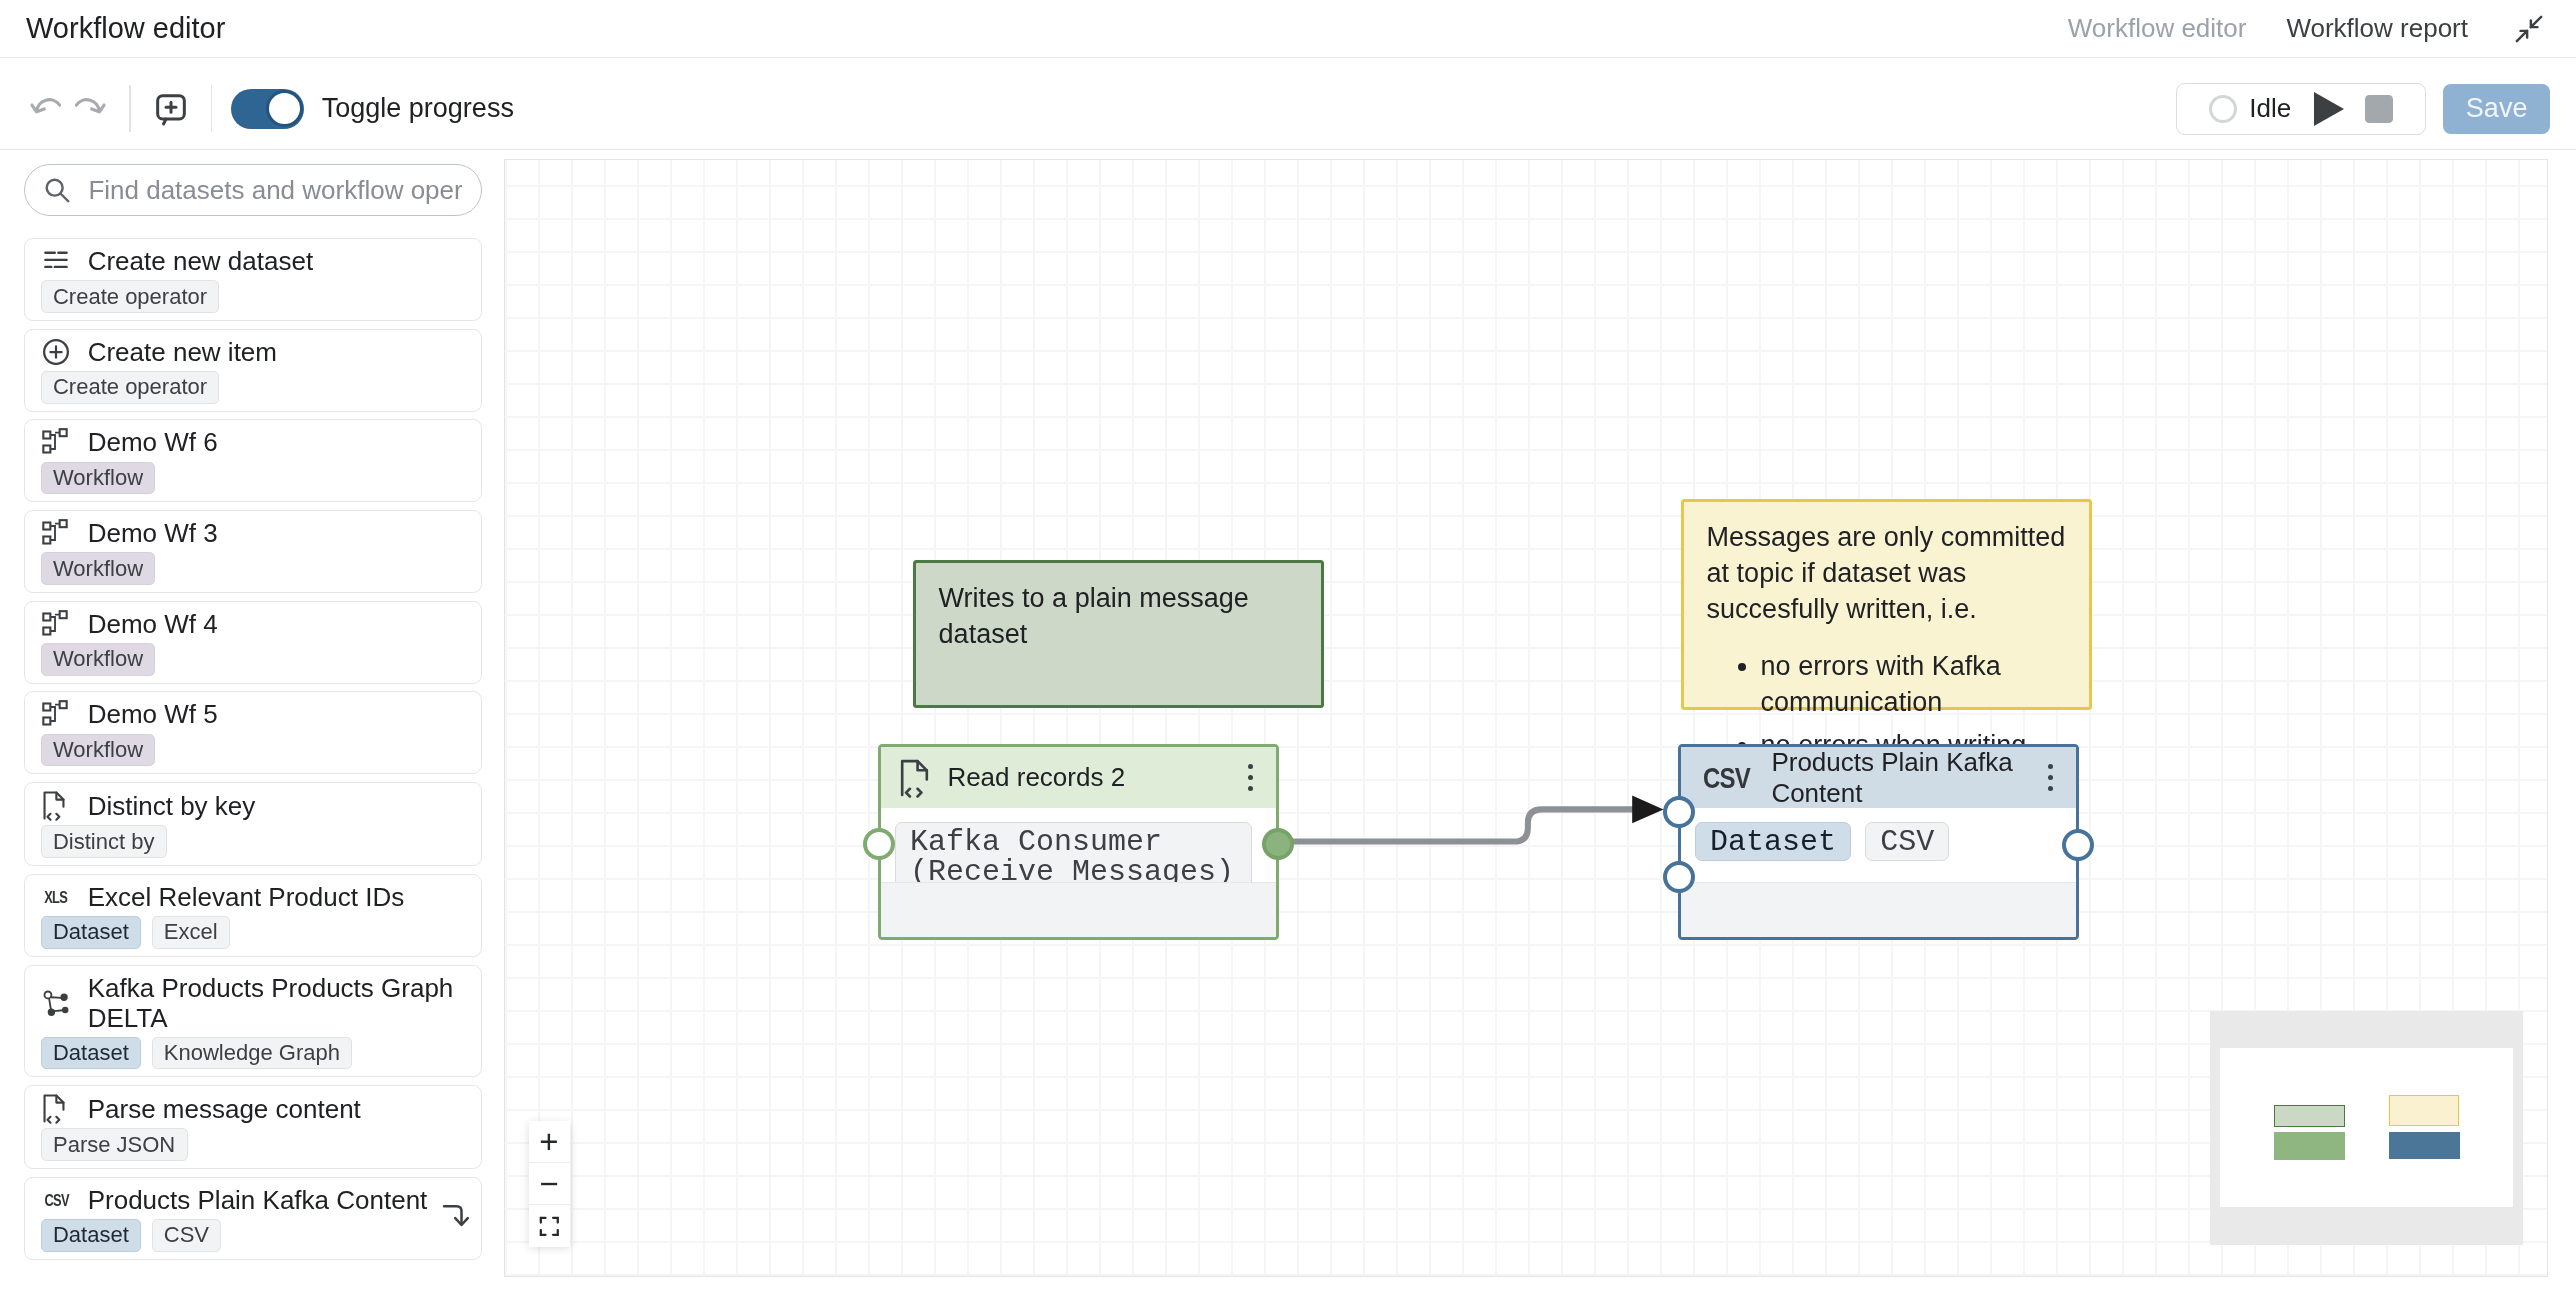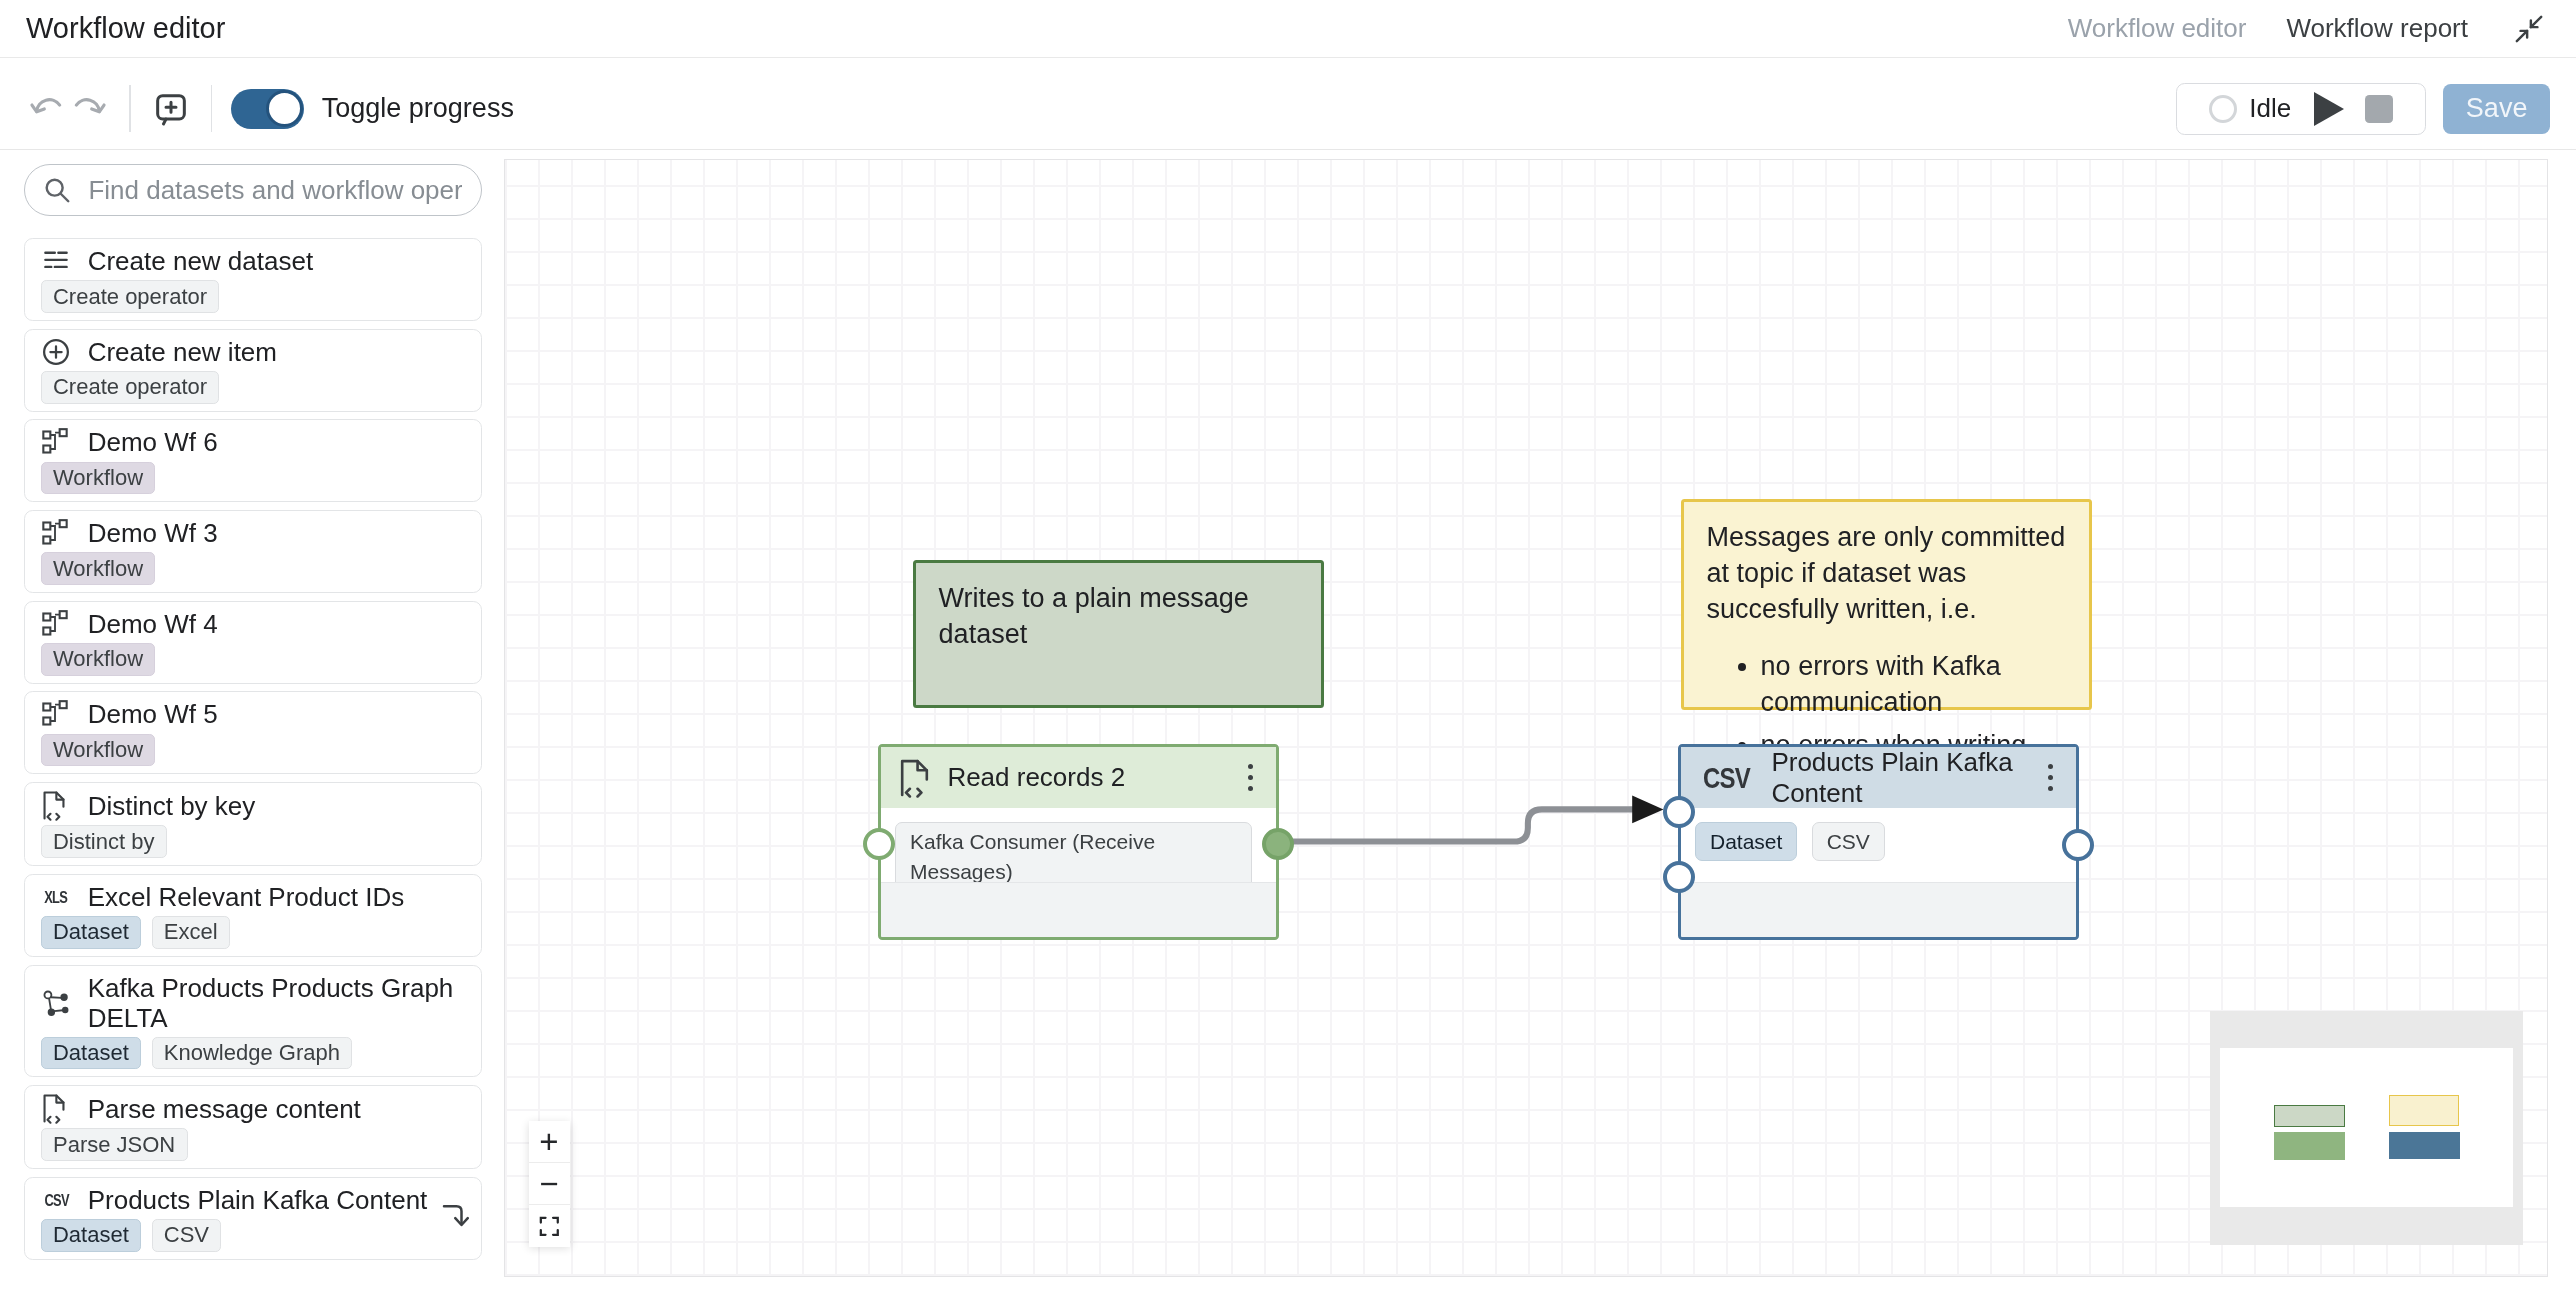--- a/index.html
+++ b/index.html
@@ -69,22 +69,22 @@
   .node{position:absolute;width:401px;height:196px;background:#fff;border-radius:4.3px;box-sizing:border-box;z-index:2;}
   .node.green{border:3.5px solid #7fab71;left:373px;top:584px;}
   .node.blue{border:3.5px solid #47729b;left:1173px;top:584px;}
   .nh{height:61px;display:flex;align-items:center;gap:15.7px;padding:0 15.7px;}
   .node.green .nh{background:#deecd8;}
   .node.blue .nh{background:#cfdce5;}
   .nh-title{font-size:26px;color:#202124;flex:1;}
   .kebab{display:flex;flex-direction:column;gap:6px;padding:0 7px;}
   .kebab i{width:5.2px;height:5.2px;border-radius:50%;background:#3c4043;}
   .nb{padding:14px 14px;}
-  .chip{display:inline-block;font-size:21px;line-height:30px;padding:3.5px 14px;border:1.7px solid #d9dbde;
-        border-radius:7px;background:#f1f3f4;color:#3c4043;margin-right:10.4px;}
+  .chip{display:inline-block;font-size:30px;line-height:30px;padding:3.5px 14px;border:1.7px solid #d9dbde;
+        border-radius:7px;background:#f1f3f4;color:#3c4043;margin-right:10.4px;font-family:Liberation Mono, monospace;}
   .chip.blue{background:#cfdde8;border-color:#bccedb;color:#14202b;}
   .nf{position:absolute;left:0;right:0;bottom:0;height:54px;background:#f1f3f4;
       border-top:1.7px solid #e4e6e8;border-radius:0 0 2.6px 2.6px;}
   .nhead-ext{font-size:30px;font-weight:700;transform:scaleX(.8);letter-spacing:-0.9px;color:#33373b;}
 
   .port{position:absolute;width:24px;height:24px;border-radius:50%;background:#fff;border:4.3px solid;z-index:3;}
   .port.gb{border-color:#7fab71;}
   .port.gf{border-color:#76a368;background:#8bb37d;}
   .port.bb{border-color:#47729b;}
 

